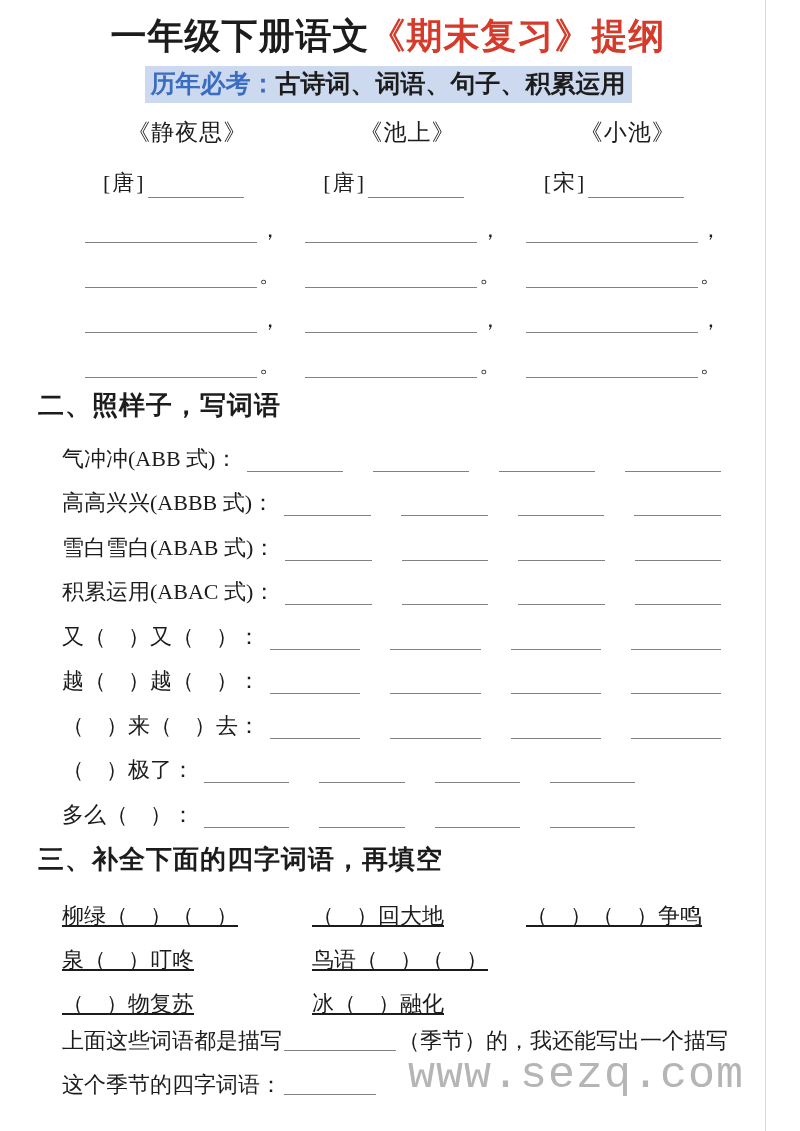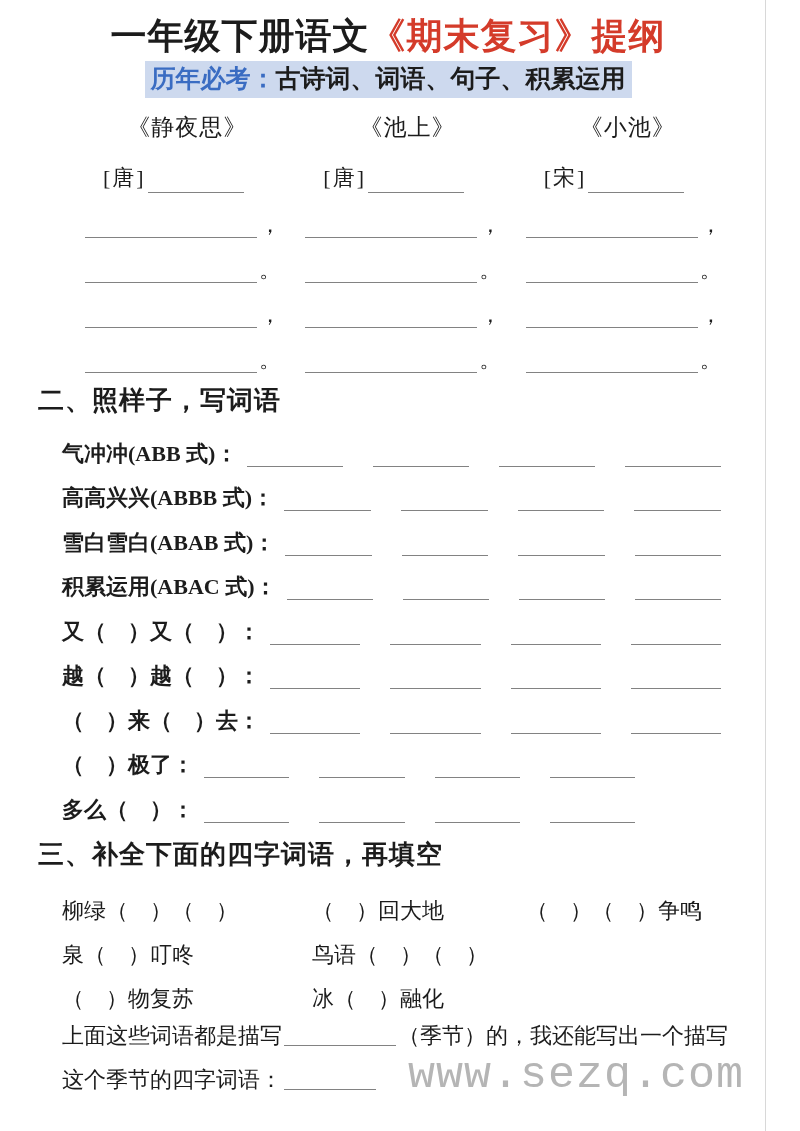--- a/index.html
+++ b/index.html
@@ -8,47 +8,47 @@
     font-family:"Liberation Serif","DejaVu Serif",serif; color:#1c1c1c;
     overflow:hidden;
   }
   .edge-line { position:absolute; top:0; right:10px; width:1px; height:100%; background:#d8d8d8; }
 
   
   .title { text-align:center; font-size:36px; font-weight:bold; padding-top:12px; letter-spacing:1px; }
   .title .red { color:var(--title_red,#d43b2a); }
 
   
-  .subtitle-wrap { text-align:center; }
+  .subtitle-wrap { text-align:center; margin-top:5px; }
   .subtitle { display:inline-block; background:var(--subtitle_bg,#cdd9ee); font-size:25px; font-weight:bold; padding:1px 6px 3px 6px; }
   .subtitle .blue { color:var(--subtitle_blue,#3a6cc2); }
 
   
   .sec-heading { font-family:"Liberation Sans","DejaVu Sans",sans-serif; font-weight:bold; font-size:26px; margin:10px 0 0 38px; letter-spacing:1px; }
 
   
   .poems { display:grid; grid-template-columns:1fr 1fr 1fr; margin:14px 46px 0 85px; column-gap:16px; }
   .poem-title { font-size:23px; text-align:center; margin-bottom:16px; letter-spacing:1px; }
   .poem-author { font-size:22px; margin-left:18px; display:flex; align-items:flex-end; height:34px; }
   .author-name { letter-spacing:2px; }
   .author-blank { width:96px; border-bottom:1px solid var(--line_gray,#828282); height:24px; margin-left:2px; }
   .poem-line { display:flex; align-items:flex-end; height:45px; font-size:22px; }
   .line-blank { width:172px; border-bottom:1px solid var(--line_gray,#828282); height:24px; }
   .punct { margin-left:2px; line-height:26px; }
 
   
   .words { margin-top:8px; }
   .w-row { display:flex; align-items:flex-end; margin:0 55px 0 62px; height:44.5px; font-size:22px; }
-  .w-label { white-space:nowrap; padding-bottom:2px;font-weight:bold; }
+  .w-label { white-space:nowrap; padding-bottom:2px; }
   .w-blanks { flex:1; display:flex; gap:30px; margin-left:10px; padding-bottom:4px; }
   .w-blank { flex:1; border-bottom:1px solid var(--line_gray,#828282); height:20px; }
   .w-row.short .w-blanks { margin-right:86px; }
 
   
-  .phrases { margin-top:10px; }
+  .phrases { margin-top:10px;text-decoration:underline; }
   .p-row { display:grid; grid-template-columns:250px 214px 1fr; margin:0 40px 0 62px; font-size:22px; height:44px; align-items:end; }
   .p-cell { white-space:nowrap; }
 
   .fill-line { margin:0 40px 0 62px; font-size:22px; height:44px; display:flex; align-items:center; white-space:nowrap; }
   .inline-blank { display:inline-block; width:112px; border-bottom:1px solid var(--line_gray,#828282); height:20px; margin:0 2px; }
   .inline-blank.small { width:92px; }
 
   .watermark {
     position:absolute; right:32px; top:1050px; font-size:45px;
     color:var(--watermark_gray,#b5b5b5);

